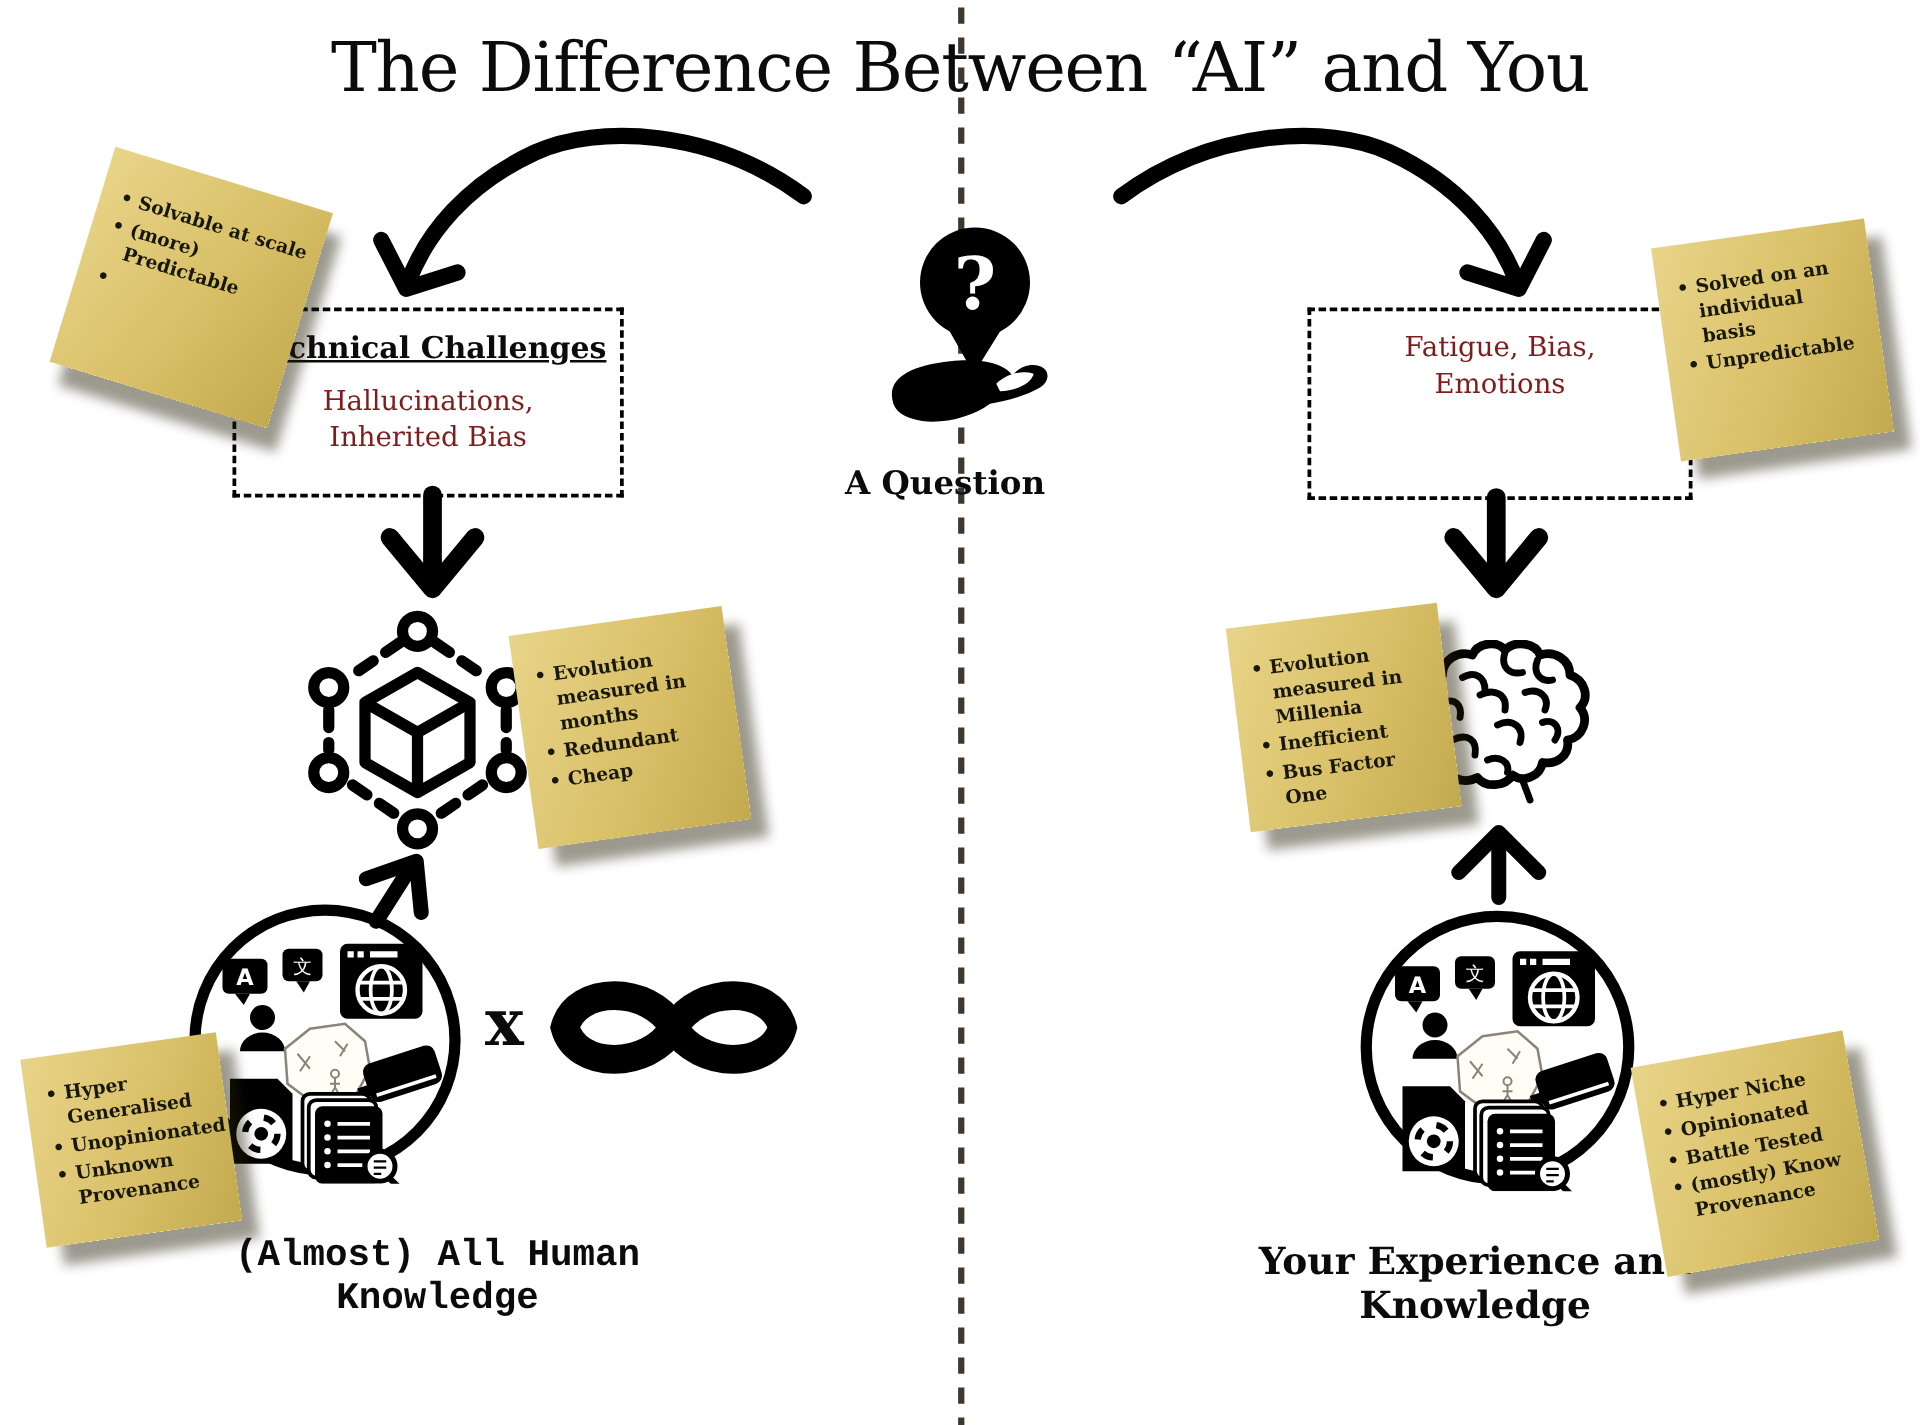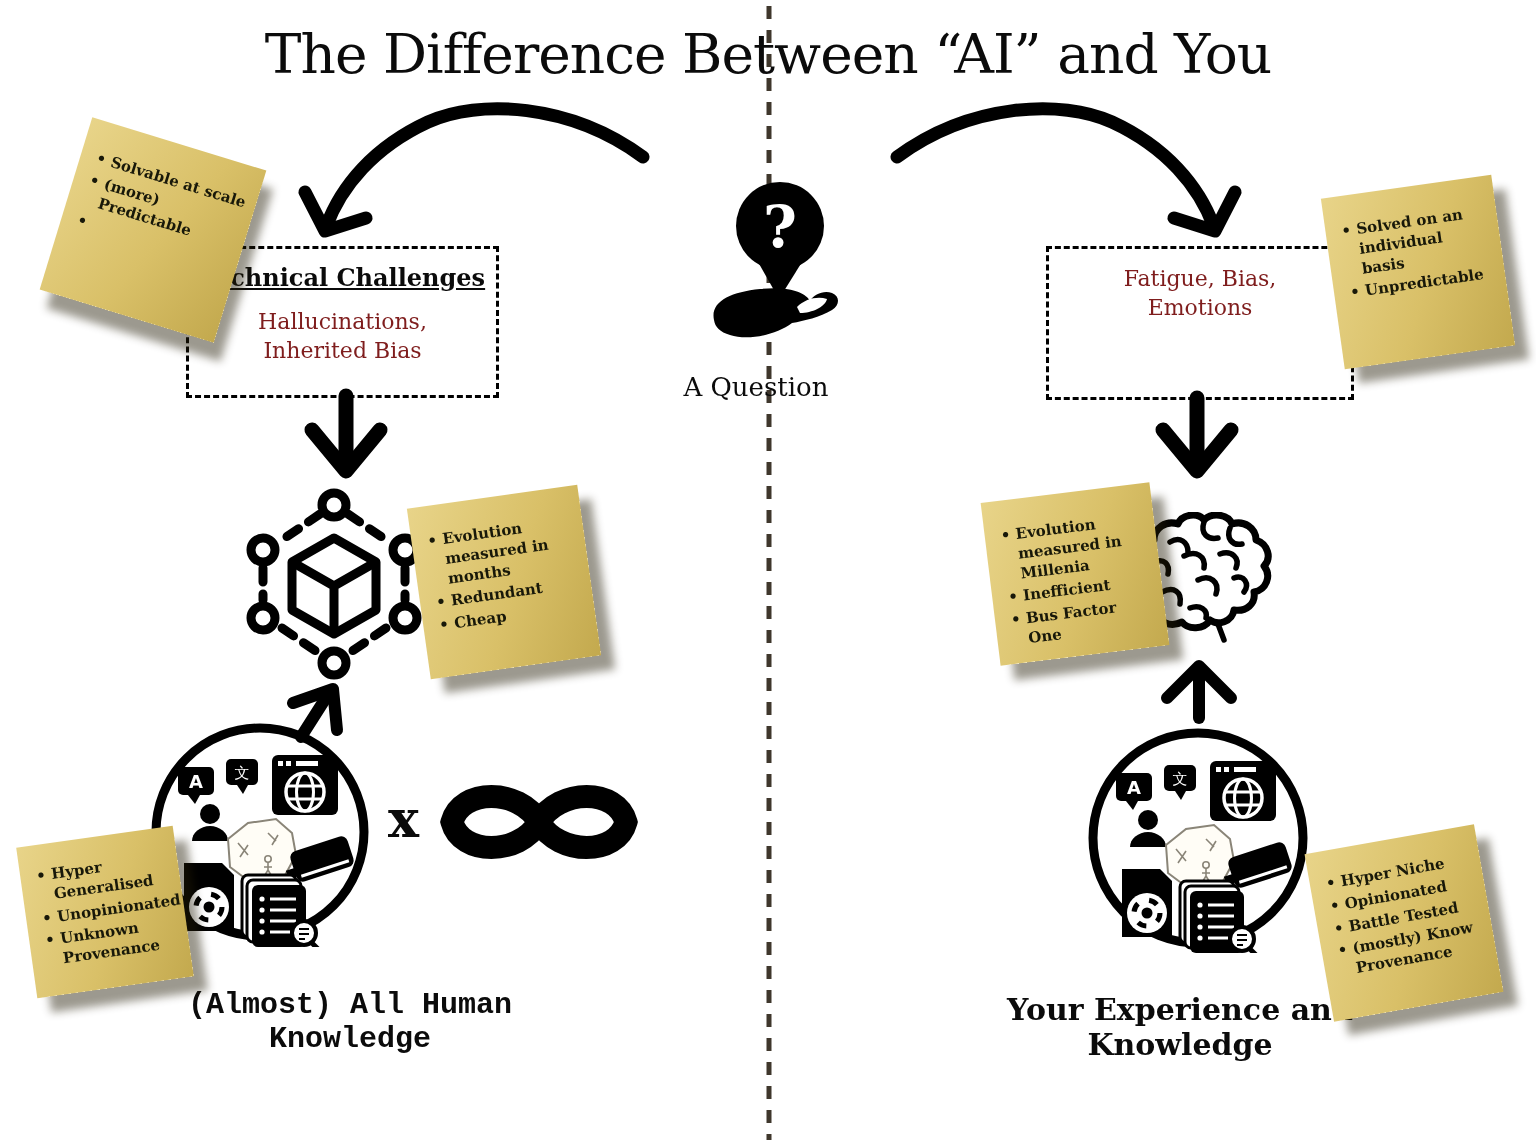--- a/index.html
+++ b/index.html
@@ -19,21 +19,21 @@
   }
   .challenge-box{
     position:absolute;border:3px dashed #000;text-align:center;background:transparent;
   }
   .box-left{left:186px;top:246px;width:307px;height:146px;}
   .box-right{left:1046px;top:246px;width:302px;height:148px;}
   .box-title{margin:14px 8px 0 8px;font-size:24px;font-weight:bold;text-decoration:underline;}
   .box-body{margin:16px 24px 0 24px;font-size:22px;font-weight:normal;color:#7f1d1d;line-height:1.3;}
   .center-label{
     position:absolute;left:656px;top:372px;width:200px;text-align:center;
-    font-size:26px;font-weight:normal;
+    font-size:26px;font-weight:bold;
   }
   .bottom-label{position:absolute;font-size:30px;font-weight:bold;text-align:center;}
   .label-left{left:130px;top:988px;width:440px;font-family:Liberation Mono, monospace;}
   .label-right{left:960px;top:992px;width:440px;}
   .multiplier{position:absolute;left:388px;top:788px;font-size:52px;font-weight:bold;}
   .sticky{
     position:absolute;
     background:linear-gradient(115deg,#e7d astronomical, #d6bf66);
     background:linear-gradient(115deg,#e8d489 0%,var(--sticky-note) 55%,#c3a94e 100%);
     box-shadow:12px 16px 9px rgba(35,28,6,0.45);

